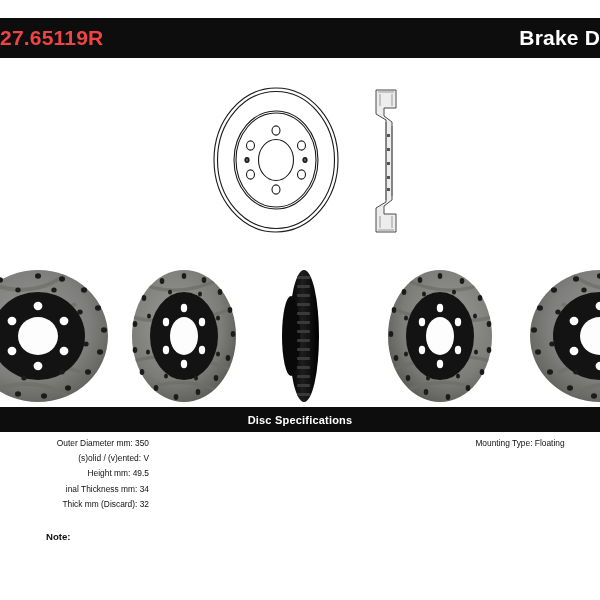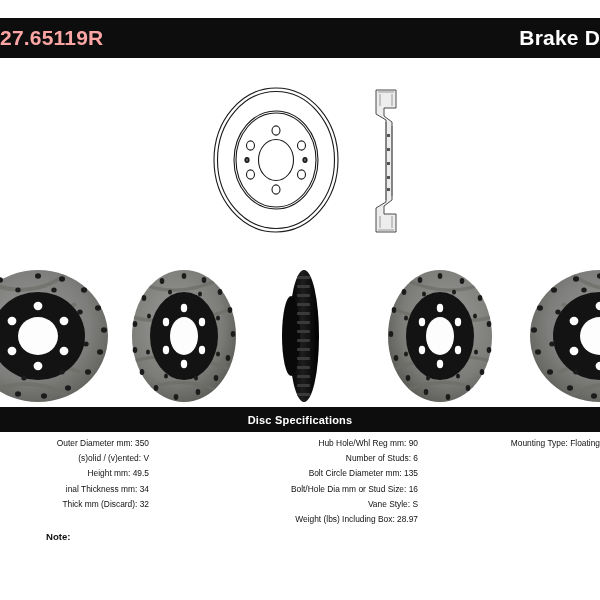--- a/index.html
+++ b/index.html
@@ -12,21 +12,21 @@
   .sheet{position:absolute;inset:0;background:#fff;}
 
   
   .header-bar{
     position:absolute;left:-14px;top:18px;width:628px;height:40px;
     background:#0d0d0d;
     display:flex;align-items:center;justify-content:space-between;
     box-sizing:border-box;padding:0 14px;
   }
   .header-part{
-    color:#fca5a5;font-size:21px;font-weight:bold;letter-spacing:.2px;
+    color:#ef4444;font-size:21px;font-weight:bold;letter-spacing:.2px;
     white-space:nowrap;
   }
   .header-title{
     color:#fff;font-size:21px;font-weight:bold;letter-spacing:.2px;
     white-space:nowrap;margin-right:-18px;
   }
 
   
   .draw-area{position:absolute;left:0;top:62px;width:600px;height:192px;}
   .draw-face{position:absolute;left:196px;top:18px;width:160px;height:160px;}
@@ -51,21 +51,21 @@
   }
 
   
   .specs{
     position:absolute;left:0;top:436px;width:600px;height:100px;
     font-size:8.4px;font-weight:normal;color:#111;
   }
   .col{position:absolute;top:0;}
   .col-left{left:-26px;width:175px;text-align:right;}
   .col-mid{left:190px;width:228px;text-align:right;}
-  .col-right{left:440px;width:160px;text-align:right;}
+  .col-right{left:440px;width:160px;text-align:center;}
   .spec-line{line-height:15.2px;white-space:nowrap;}
 
   
   .note{
     position:absolute;left:46px;top:531px;
     font-size:9.6px;font-weight:bold;color:#111;
   }
   .note-value{display:inline-block;min-width:120px;}
 </style>
 </head>
@@ -400,28 +400,20 @@
   <div class="specs">
 
     <div class="col col-left">
       <div class="spec-line">Outer Diameter mm: 350</div>
       <div class="spec-line">(s)olid / (v)ented: V</div>
       <div class="spec-line">Height mm: 49.5</div>
       <div class="spec-line">inal Thickness mm: 34</div>
       <div class="spec-line">Thick mm (Discard): 32</div>
     </div>
 
-    <div class="col col-mid">
-      <div class="spec-line">Hub Hole/Whl Reg mm: 90</div>
-      <div class="spec-line">Number of Studs: 6</div>
-      <div class="spec-line">Bolt Circle Diameter mm: 135</div>
-      <div class="spec-line">Bolt/Hole Dia mm or Stud Size: 16</div>
-      <div class="spec-line">Vane Style: S</div>
-      <div class="spec-line">Weight (lbs) Including Box: 28.97</div>
-    </div>
 
     <div class="col col-right">
       <div class="spec-line">Mounting Type: Floating</div>
     </div>
   </div>
 
   <div class="note">
     <span>Note:</span>
     <span class="note-value"></span>
   </div>

